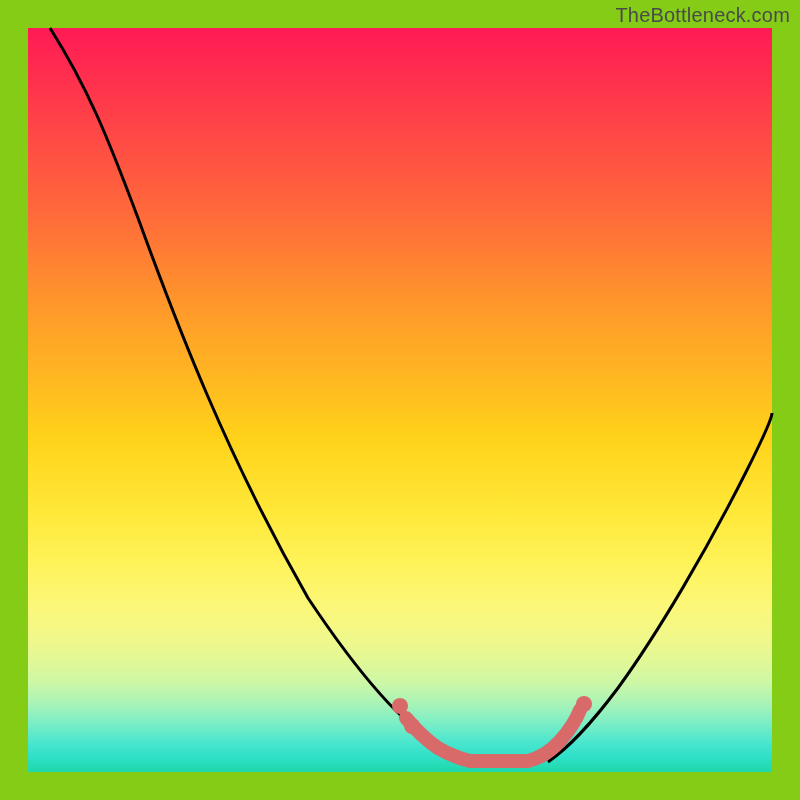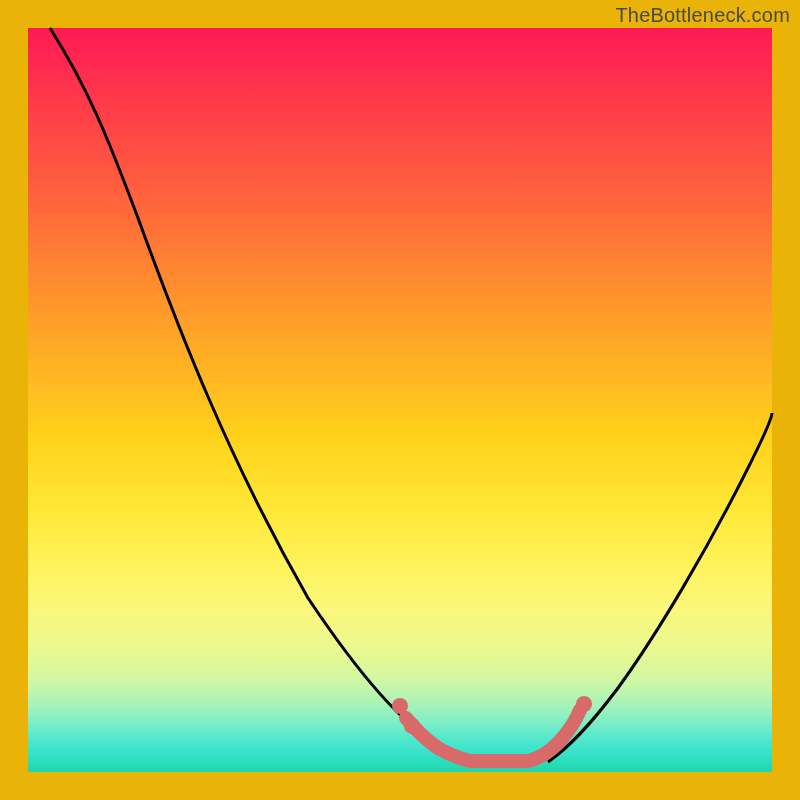--- a/index.html
+++ b/index.html
@@ -10,21 +10,21 @@
     background: #000;
     overflow: hidden;
     font-family: Arial, Helvetica, sans-serif;
   }
   .frame {
     position: absolute;
     left: 0;
     top: 0;
     width: 800px;
     height: 800px;
-    background: #eab308;
+    background: #84cc16;
   }
   .plot {
     position: absolute;
     left: 28px;
     top: 28px;
     width: 744px;
     height: 744px;
     background: linear-gradient(to bottom,
       #ff1a55 0%,
       #ff3a4a 10%,

